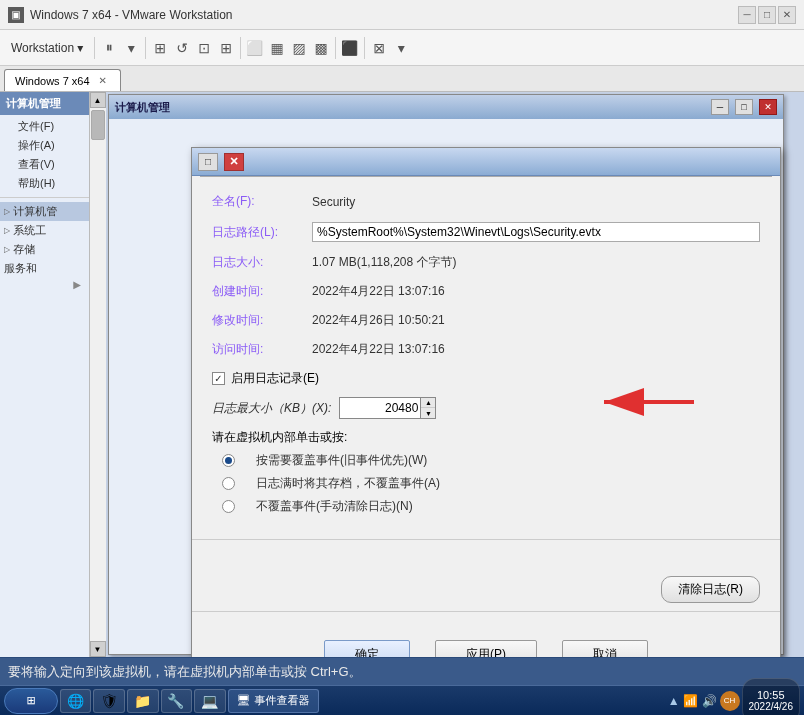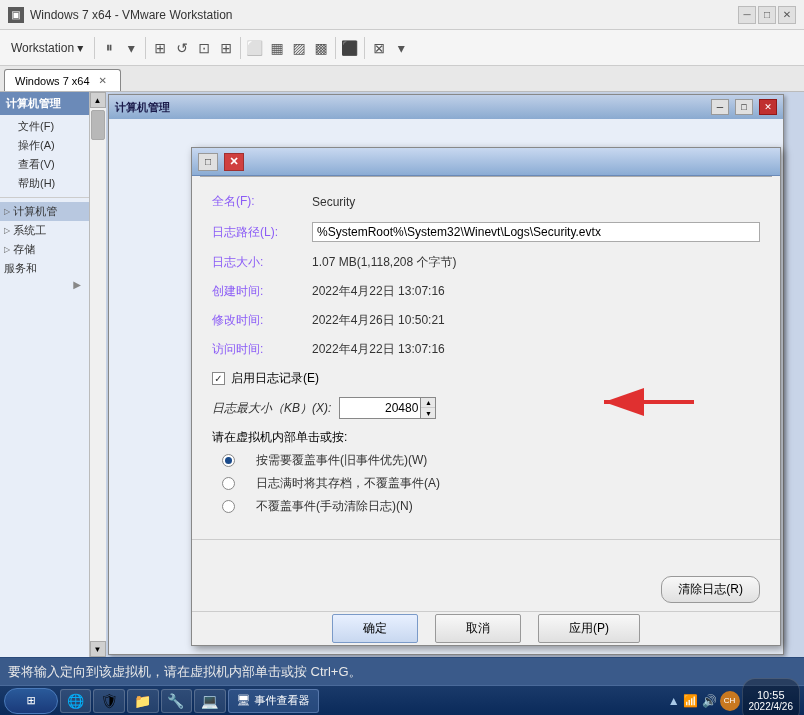--- a/index.html
+++ b/index.html
@@ -425,22 +425,22 @@
       font-size: 12px;
       cursor: pointer;
       border-radius: 10px;
       margin-top: 28px;
     }
 
     
     .dialog-buttons {
       display: flex;
       justify-content: center;
-      gap: 17px;
-      padding: 2px 20px;
+      gap: 25px;
+      padding: 28px 20px;
       background: #f0f0f0;
       border-top: 1px solid #ccc;
     }
     .dlg-btn {
       padding: 5px 30px;
       background: linear-gradient(to bottom, #f8f8f8, #e0e0e0);
       border: 1px solid #999;
       font-size: 12px;
       cursor: pointer;
       border-radius: 2px;
@@ -741,22 +741,22 @@
             </div>
           </div>
         </div>
 
         <div class="dialog-action-section">
           <button class="clear-btn">清除日志(R)</button>
         </div>
 
         <div class="dialog-buttons">
           <button class="dlg-btn default">确定</button>
+          <button class="dlg-btn">应用(P)</button>
           <button class="dlg-btn">取消</button>
-          <button class="dlg-btn">应用(P)</button>
         </div>
       </div>
     </div>
 
     <div style="position:absolute;top:290px;right:100px;">
       <svg width="120" height="40">
         <defs>
           <marker id="arrowhead" markerWidth="10" markerHeight="7" refX="10" refY="3.5" orient="auto">
             <polygon points="0 0, 10 3.5, 0 7" fill="#e03030"></polygon>
           </marker>

